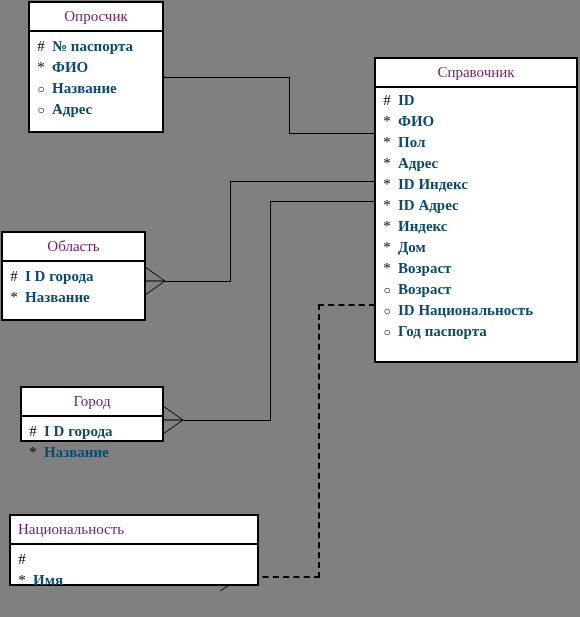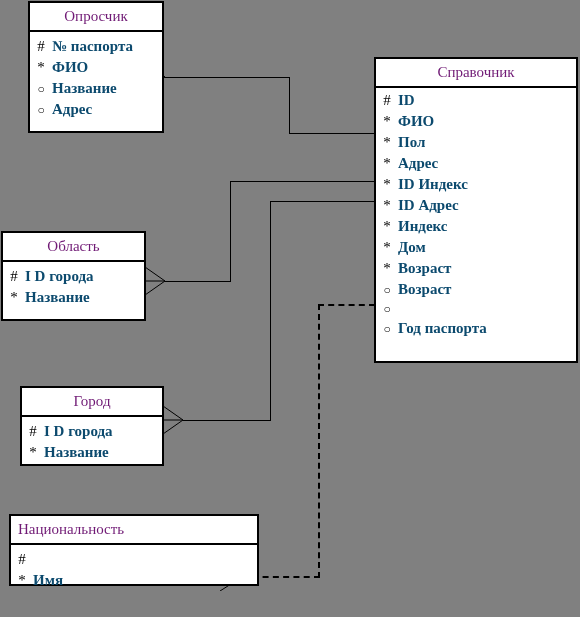--- a/index.html
+++ b/index.html
@@ -195,20 +195,21 @@
       <div class="attr">
         <span class="marker">*</span>
         <span class="attr-label">Возраст</span>
       </div>
       <div class="attr">
         <span class="marker opt">○</span>
         <span class="attr-label">Возраст</span>
       </div>
       <div class="attr">
         <span class="marker opt">○</span>
+        <span class="attr-label">ID Национальность</span>
       </div>
       <div class="attr">
         <span class="marker opt">○</span>
         <span class="attr-label">Год паспорта</span>
       </div>
     </div>
   </div>
 
   <div class="entity" style="left:1px; top:231px; width:145px; height:90px;">
     <div class="entity-title">Область</div>
@@ -217,21 +218,21 @@
         <span class="marker">#</span>
         <span class="attr-label">I D города</span>
       </div>
       <div class="attr">
         <span class="marker">*</span>
         <span class="attr-label">Название</span>
       </div>
     </div>
   </div>
 
-  <div class="entity" style="left:20px; top:386px; width:144px; height:80px;">
+  <div class="entity" style="left:20px; top:386px; width:144px; height:56px;">
     <div class="entity-title">Город</div>
     <div class="attrs">
       <div class="attr">
         <span class="marker">#</span>
         <span class="attr-label">I D города</span>
       </div>
       <div class="attr">
         <span class="marker">*</span>
         <span class="attr-label">Название</span>
       </div>

